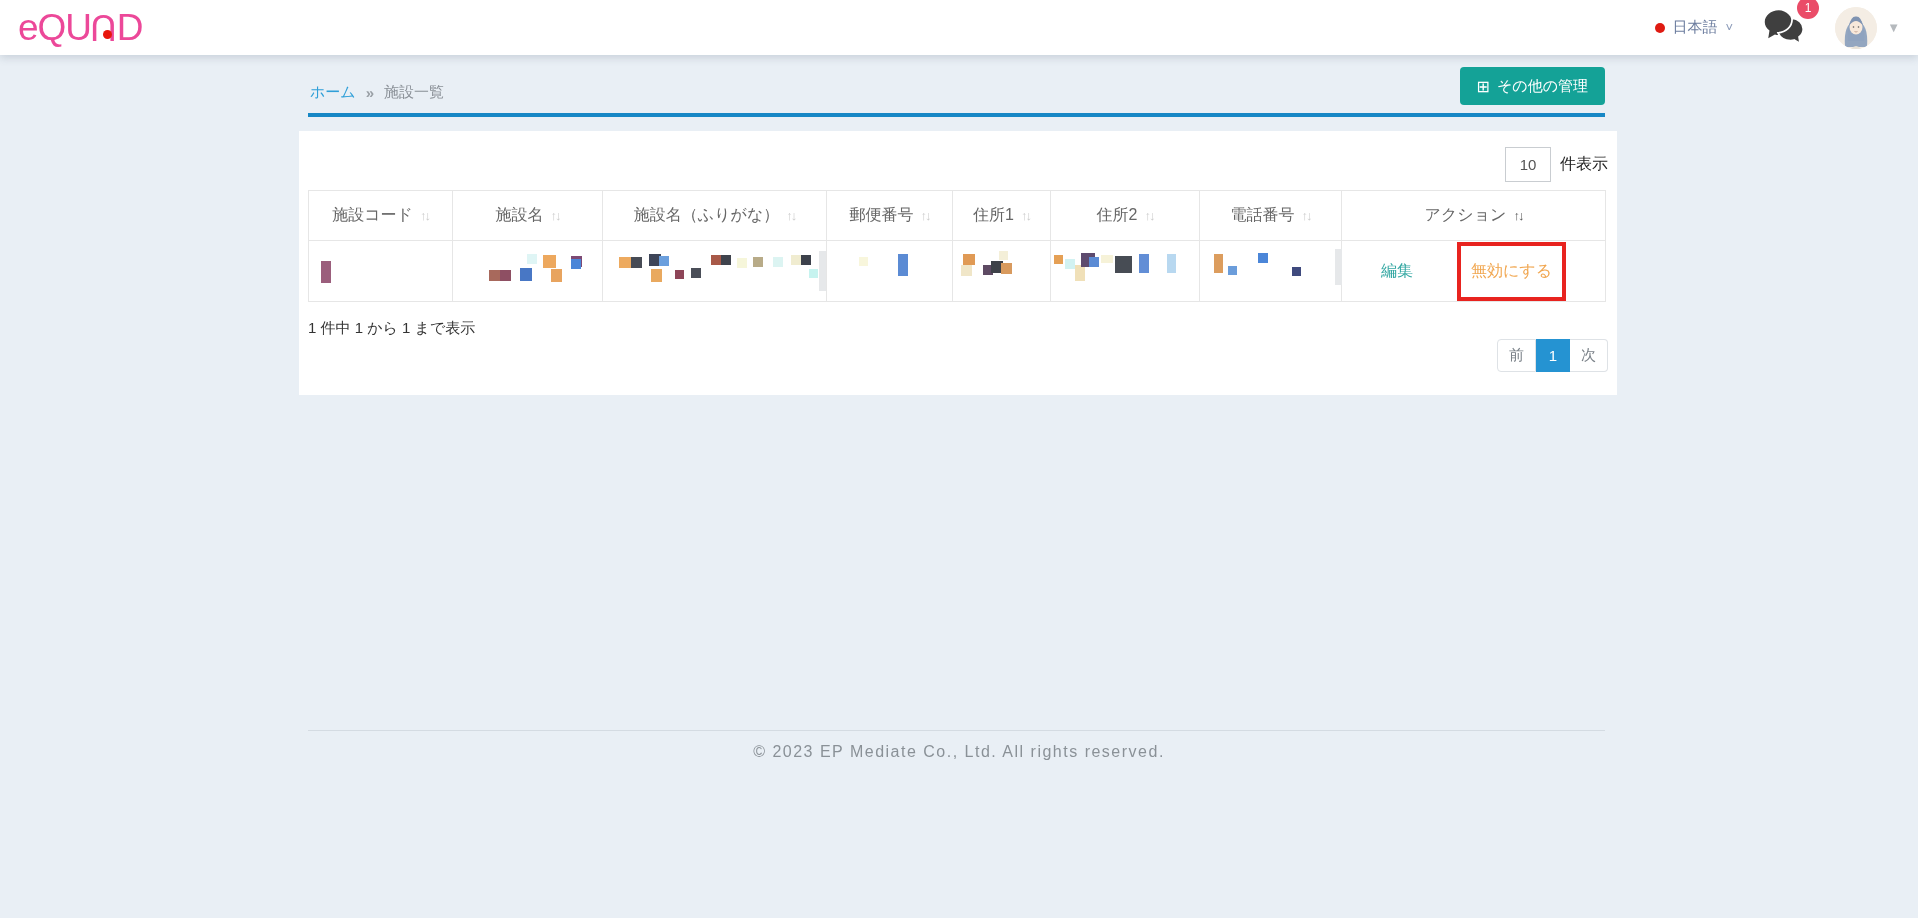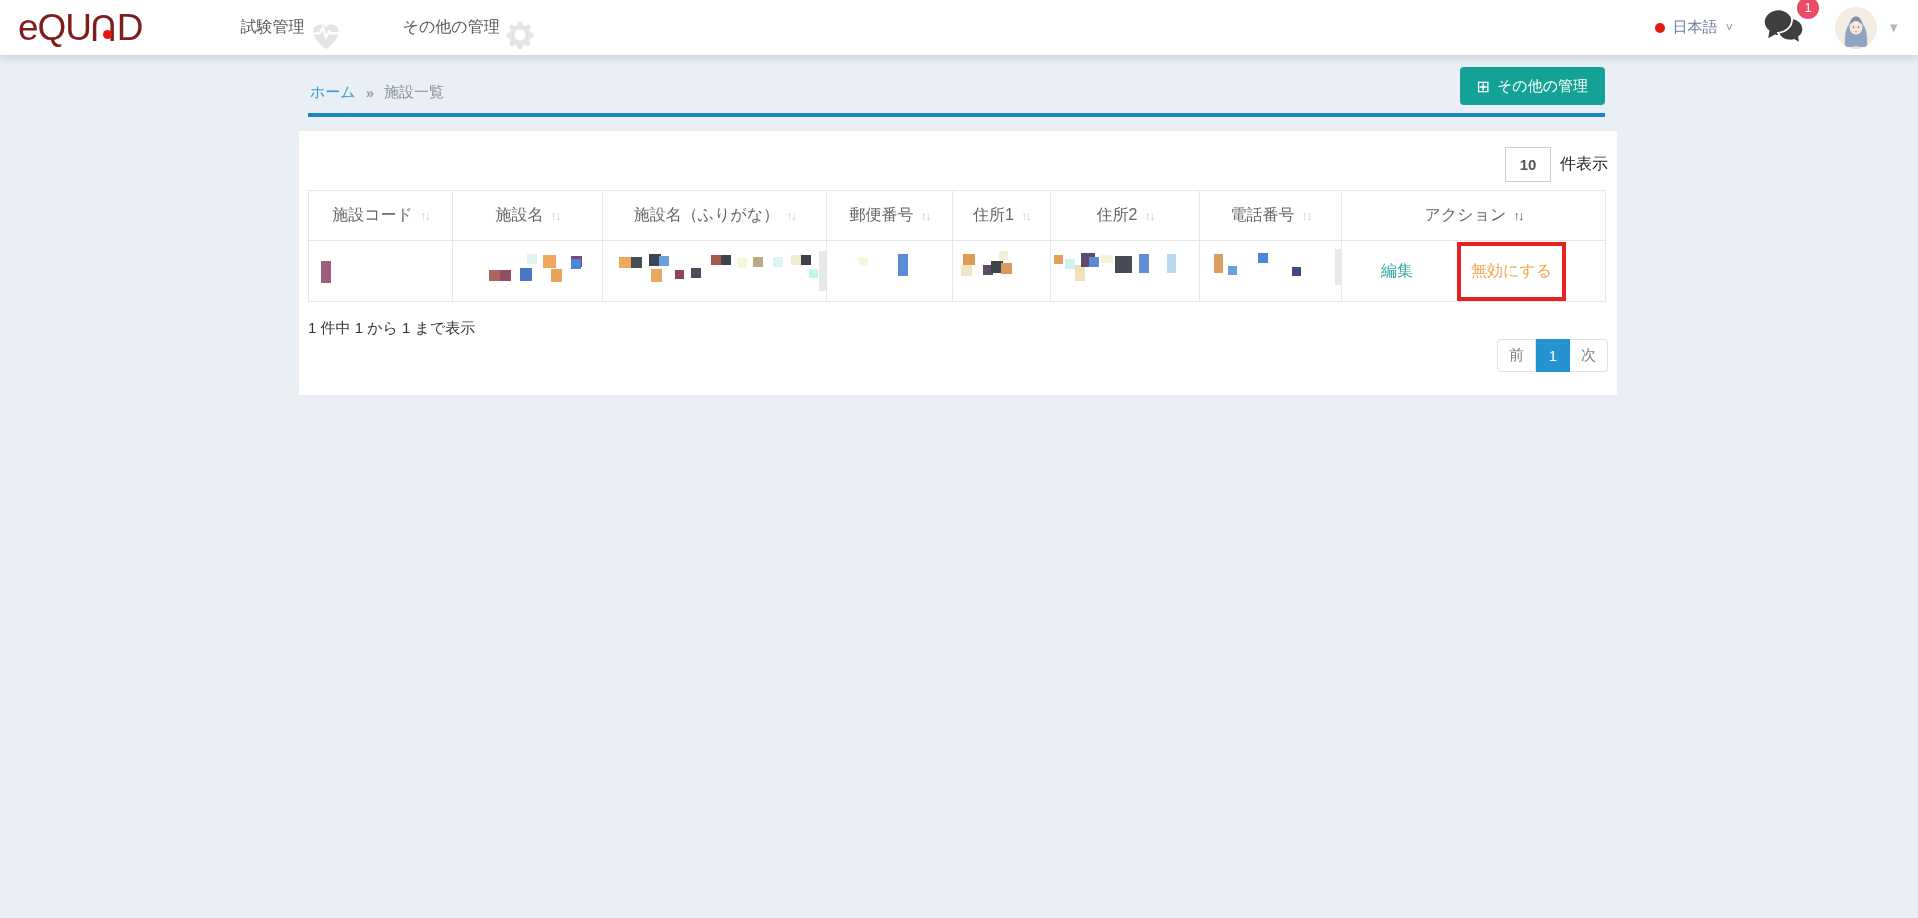--- a/index.html
+++ b/index.html
@@ -2,21 +2,21 @@
 <html><head>
 <meta charset="utf-8">
 <style>
   * { margin:0; padding:0; box-sizing:border-box; }
   html,body { width:1918px; height:918px; overflow:hidden;
     font-family:"Liberation Sans","DejaVu Sans",sans-serif; background:#e9eff5; }
 
   
   .navbar { position:relative; height:55px; background:#fff;
     box-shadow:0 3px 8px rgba(60,80,100,.18); display:flex; align-items:center; z-index:10; }
-  .logo { position:relative; margin-left:18px; font-size:37px; color:#7f1d1d;
+  .logo { position:relative; margin-left:18px; font-size:37px; color:#ec4899;
     letter-spacing:-1px; display:flex; align-items:flex-start; line-height:1; }
   .logo .flip { display:inline-block; transform:rotate(180deg); }
   .logo .dot { position:absolute; right:31px; bottom:7px; width:9px; height:9px;
     border-radius:50%; background:#e8160c; }
   .menu { display:flex; margin-left:98px; gap:58px; }
   .menu-item { display:flex; align-items:center; font-size:16px; color:#555; cursor:pointer; }
   .menu-item svg { margin-left:2px; position:relative; top:7px; }
   .nav-right { margin-left:auto; display:flex; align-items:center; margin-right:18px; gap:28px; }
   .lang { display:flex; align-items:center; gap:8px; font-size:15px; color:#6b7c9e; cursor:pointer; }
   .lang .flagdot { width:10px; height:10px; border-radius:50%; background:#df1b12; display:inline-block; }
@@ -43,21 +43,21 @@
   .blue-rule { position:absolute; left:308px; right:313px; top:58px; height:4px; background:#1787c5; }
 
   
   .card { position:absolute; left:299px; right:301px; top:76px; height:264px; background:#fff; }
   .search-row { position:absolute; left:9px; top:16px; display:flex; align-items:center; gap:8px; }
   .search-row label { font-size:16px; color:#2b2b2b; }
   .search-row input { width:196px; height:35px; border:1px solid #c9cdd1; background:#fff;
     font-size:15px; padding:0 8px; outline:none; }
   .size-row { position:absolute; right:9px; top:16px; display:flex; align-items:center; gap:9px; }
   .size-box { width:46px; height:35px; border:1px solid #c9cdd1; font-size:15px; color:#555;
-    text-align:center; outline:none; font-family:"Liberation Sans",sans-serif;font-weight:bold; }
+    text-align:center; outline:none; font-family:"Liberation Sans",sans-serif; }
   .size-row .suffix { font-size:16px; color:#222; }
 
   table.grid { position:absolute; left:9px; top:59px; border-collapse:collapse; table-layout:fixed; }
   table.grid th, table.grid td { border:1px solid #e6e6e6; }
   table.grid th { height:50px; font-size:16px; font-weight:400; color:#666;
     text-align:center; cursor:pointer; white-space:nowrap; }
   table.grid td { height:61px; position:relative;margin-top:40px; }
   .sort { font-size:13px; color:#ccc; margin-left:7px; letter-spacing:-2px; }
   .sort.active { color:#555; }
   .px { position:absolute; display:block; }
@@ -85,36 +85,20 @@
 <body>
 
 <div class="navbar">
   <div class="logo">
     <span>eQU</span>
       <span class="flip">U</span>
       <span>D</span>
     <span class="dot"></span>
   </div>
 
-  <div class="menu">
-    <div class="menu-item">
-      <span>試験管理</span>
-      <svg width="38" height="38" viewBox="0 0 24 24">
-        <path fill="#e4e4e4" d="M12 21s-8-5.3-8-11a4.6 4.6 0 0 1 8-3.1A4.6 4.6 0 0 1 20 10c0 5.7-8 11-8 11z"></path>
-        <polyline points="4,11 8,11 10,7.5 12,13.5 14,9.5 15.5,11 20,11" fill="none" stroke="#fff" stroke-width="1.4"></polyline>
-      </svg>
-    </div>
-    <div class="menu-item">
-      <span>その他の管理</span>
-      <svg width="36" height="36" viewBox="0 0 24 24">
-        <path fill="#e4e4e4" d="M12 8.2a3.8 3.8 0 1 0 0 7.6 3.8 3.8 0 0 0 0-7.6zm9 5.3l-2.2.6a7 7 0 0 1-.7 1.7l1.2 2-1.8 1.8-2-1.2a7 7 0 0 1-1.7.7l-.6 2.2h-2.5l-.6-2.2a7 7 0 0 1-1.7-.7l-2 1.2-1.8-1.8 1.2-2a7 7 0 0 1-.7-1.7L3 13.5v-2.5l2.2-.6a7 7 0 0 1 .7-1.7l-1.2-2 1.8-1.8 2 1.2a7 7 0 0 1 1.7-.7l.6-2.2h2.5l.6 2.2a7 7 0 0 1 1.7.7l2-1.2 1.8 1.8-1.2 2a7 7 0 0 1 .7 1.7l2.2.6z"></path>
-        <circle cx="12" cy="12" r="2.2" fill="#fff"></circle>
-      </svg>
-    </div>
-  </div>
 
   <div class="nav-right">
     <div class="lang">
       <span class="flagdot"></span>
       <span>日本語</span>
       <span class="caret">˅</span>
     </div>
 
     <div class="chat">
       <svg width="46" height="42" viewBox="0 0 26 24">
@@ -266,13 +250,17 @@
 
     <div class="summary">1 件中 1 から 1 まで表示</div>
 
     <div class="pager">
       <span class="pg prev">前</span>
       <span class="pg active">1</span>
       <span class="pg next">次</span>
     </div>
   </div>
 
+  <div class="footer">
+    <div class="rule"></div>
+    <div class="copy">© 2023 EP Mediate Co., Ltd. All rights reserved.</div>
+  </div>
 </div>
 
 </body></html>

